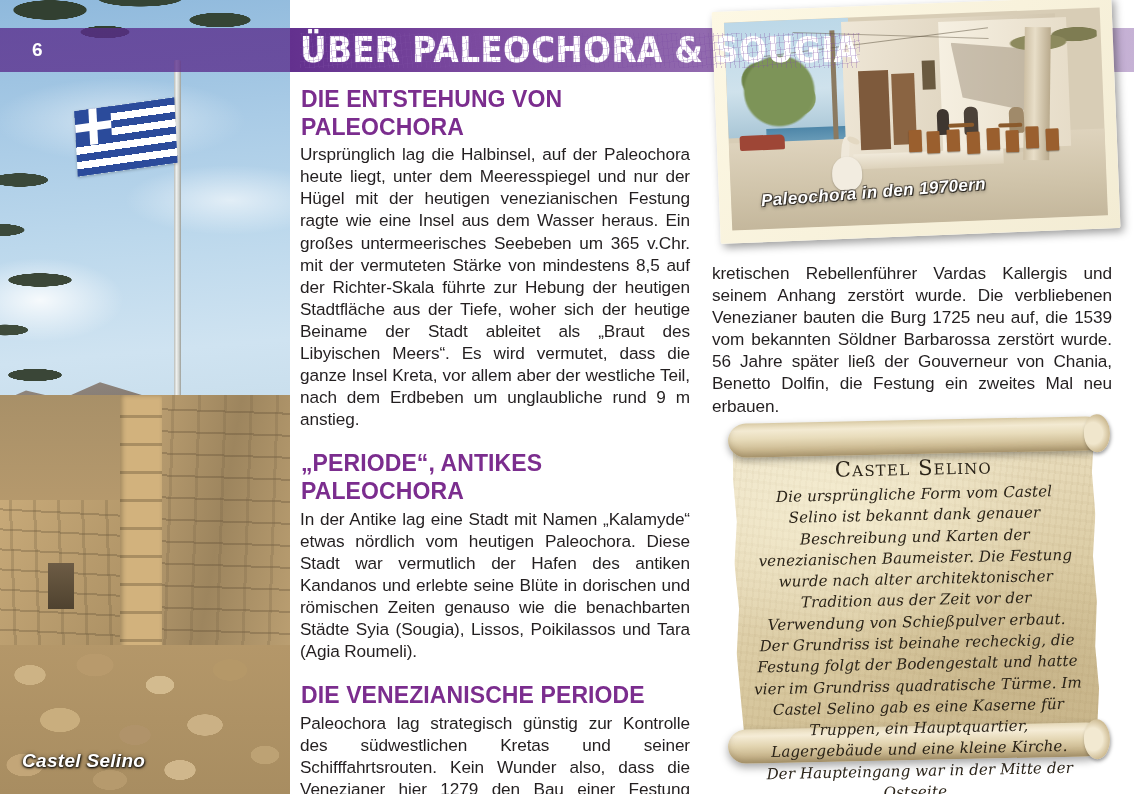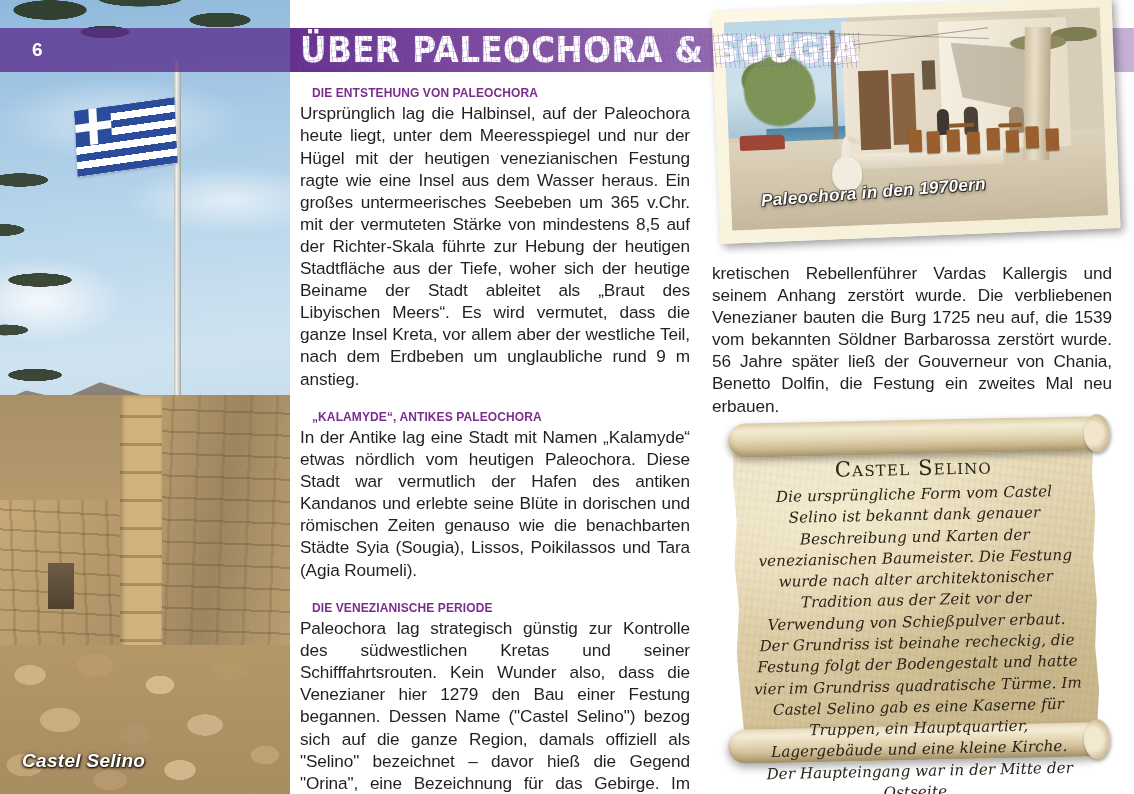--- a/index.html
+++ b/index.html
@@ -175,23 +175,23 @@
 
   
   .col{
     position:absolute;
     font-family:"Liberation Sans", sans-serif;
     color:#231f20;
   }
   .col-left{left:300px;top:86px;width:390px;}
   .col-right{left:712px;top:262px;width:400px;}
   h3.sec{
-    margin:0 0 2px 12px;
+    margin:0 0 2px 1px;
     color:#7b2d8e;
-    font-size:12px;
+    font-size:23px;
     font-weight:bold;
     letter-spacing:.1px;
     line-height:1.2;
   }
   p.body{
     margin:0;
     font-size:17.2px;
     line-height:1.285;
     text-align:justify;
     color:#231f20;
@@ -426,21 +426,21 @@
         <div class="body"></div>
       </div>
       <div class="caption-polaroid">Paleochora in den 1970ern</div>
     </div>
   </div>
 
   <div class="col col-left">
     <h3 class="sec">DIE ENTSTEHUNG VON PALEOCHORA</h3>
     <p class="body gap">Ursprünglich lag die Halbinsel, auf der Paleochora heute liegt, unter dem Meeresspiegel und nur der Hügel mit der heutigen venezianischen Festung ragte wie eine Insel aus dem Wasser heraus. Ein großes untermeerisches Seebeben um 365 v.Chr. mit der vermuteten Stärke von mindestens 8,5 auf der Richter-Skala führte zur Hebung der heutigen Stadtfläche aus der Tiefe, woher sich der heutige Beiname der Stadt ableitet als „Braut des Libyischen Meers“. Es wird vermutet, dass die ganze Insel Kreta, vor allem aber der westliche Teil, nach dem Erdbeben um unglaubliche rund 9 m anstieg.</p>
 
-    <h3 class="sec">„KALAMYDE“, ANTIKES PALEOCHORA</h3>
+    <h3 class="sec">„PERIODE“, ANTIKES PALEOCHORA</h3>
     <p class="body">In der Antike lag eine Stadt mit Namen „Kalamyde“ etwas nördlich vom heutigen Paleochora. Diese Stadt war vermutlich der Hafen des antiken Kandanos und erlebte seine Blüte in dorischen und römischen Zeiten genauso wie die benachbarten Städte Syia (Sougia), Lissos, Poikilassos und Tara (Agia Roumeli).</p>
 
     <h3 class="sec">DIE VENEZIANISCHE PERIODE</h3>
     <p class="body">Paleochora lag strategisch günstig zur Kontrolle des südwestlichen Kretas und seiner Schifffahrtsrouten. Kein Wunder also, dass die Venezianer hier 1279 den Bau einer Festung begannen. Dessen Name ("Castel Selino") bezog sich auf die ganze Region, damals offiziell als "Selino" bezeichnet – davor hieß die Gegend "Orina", eine Bezeichnung für das Gebirge. Im südwestlichen Kreta und speziell in Selino gab es zahlreiche Aufstände gegen die venezianischen Besatzer, so dass die Festung im Jahr 1322 vom</p>
   </div>
 
   <div class="col col-right">
     <p class="body">kretischen Rebellenführer Vardas Kallergis und seinem Anhang zerstört wurde. Die verbliebenen Venezianer bauten die Burg 1725 neu auf, die 1539 vom bekannten Söldner Barbarossa zerstört wurde. 56 Jahre später ließ der Gouverneur von Chania, Benetto Dolfin, die Festung ein zweites Mal neu erbauen.</p>
   </div>
 

